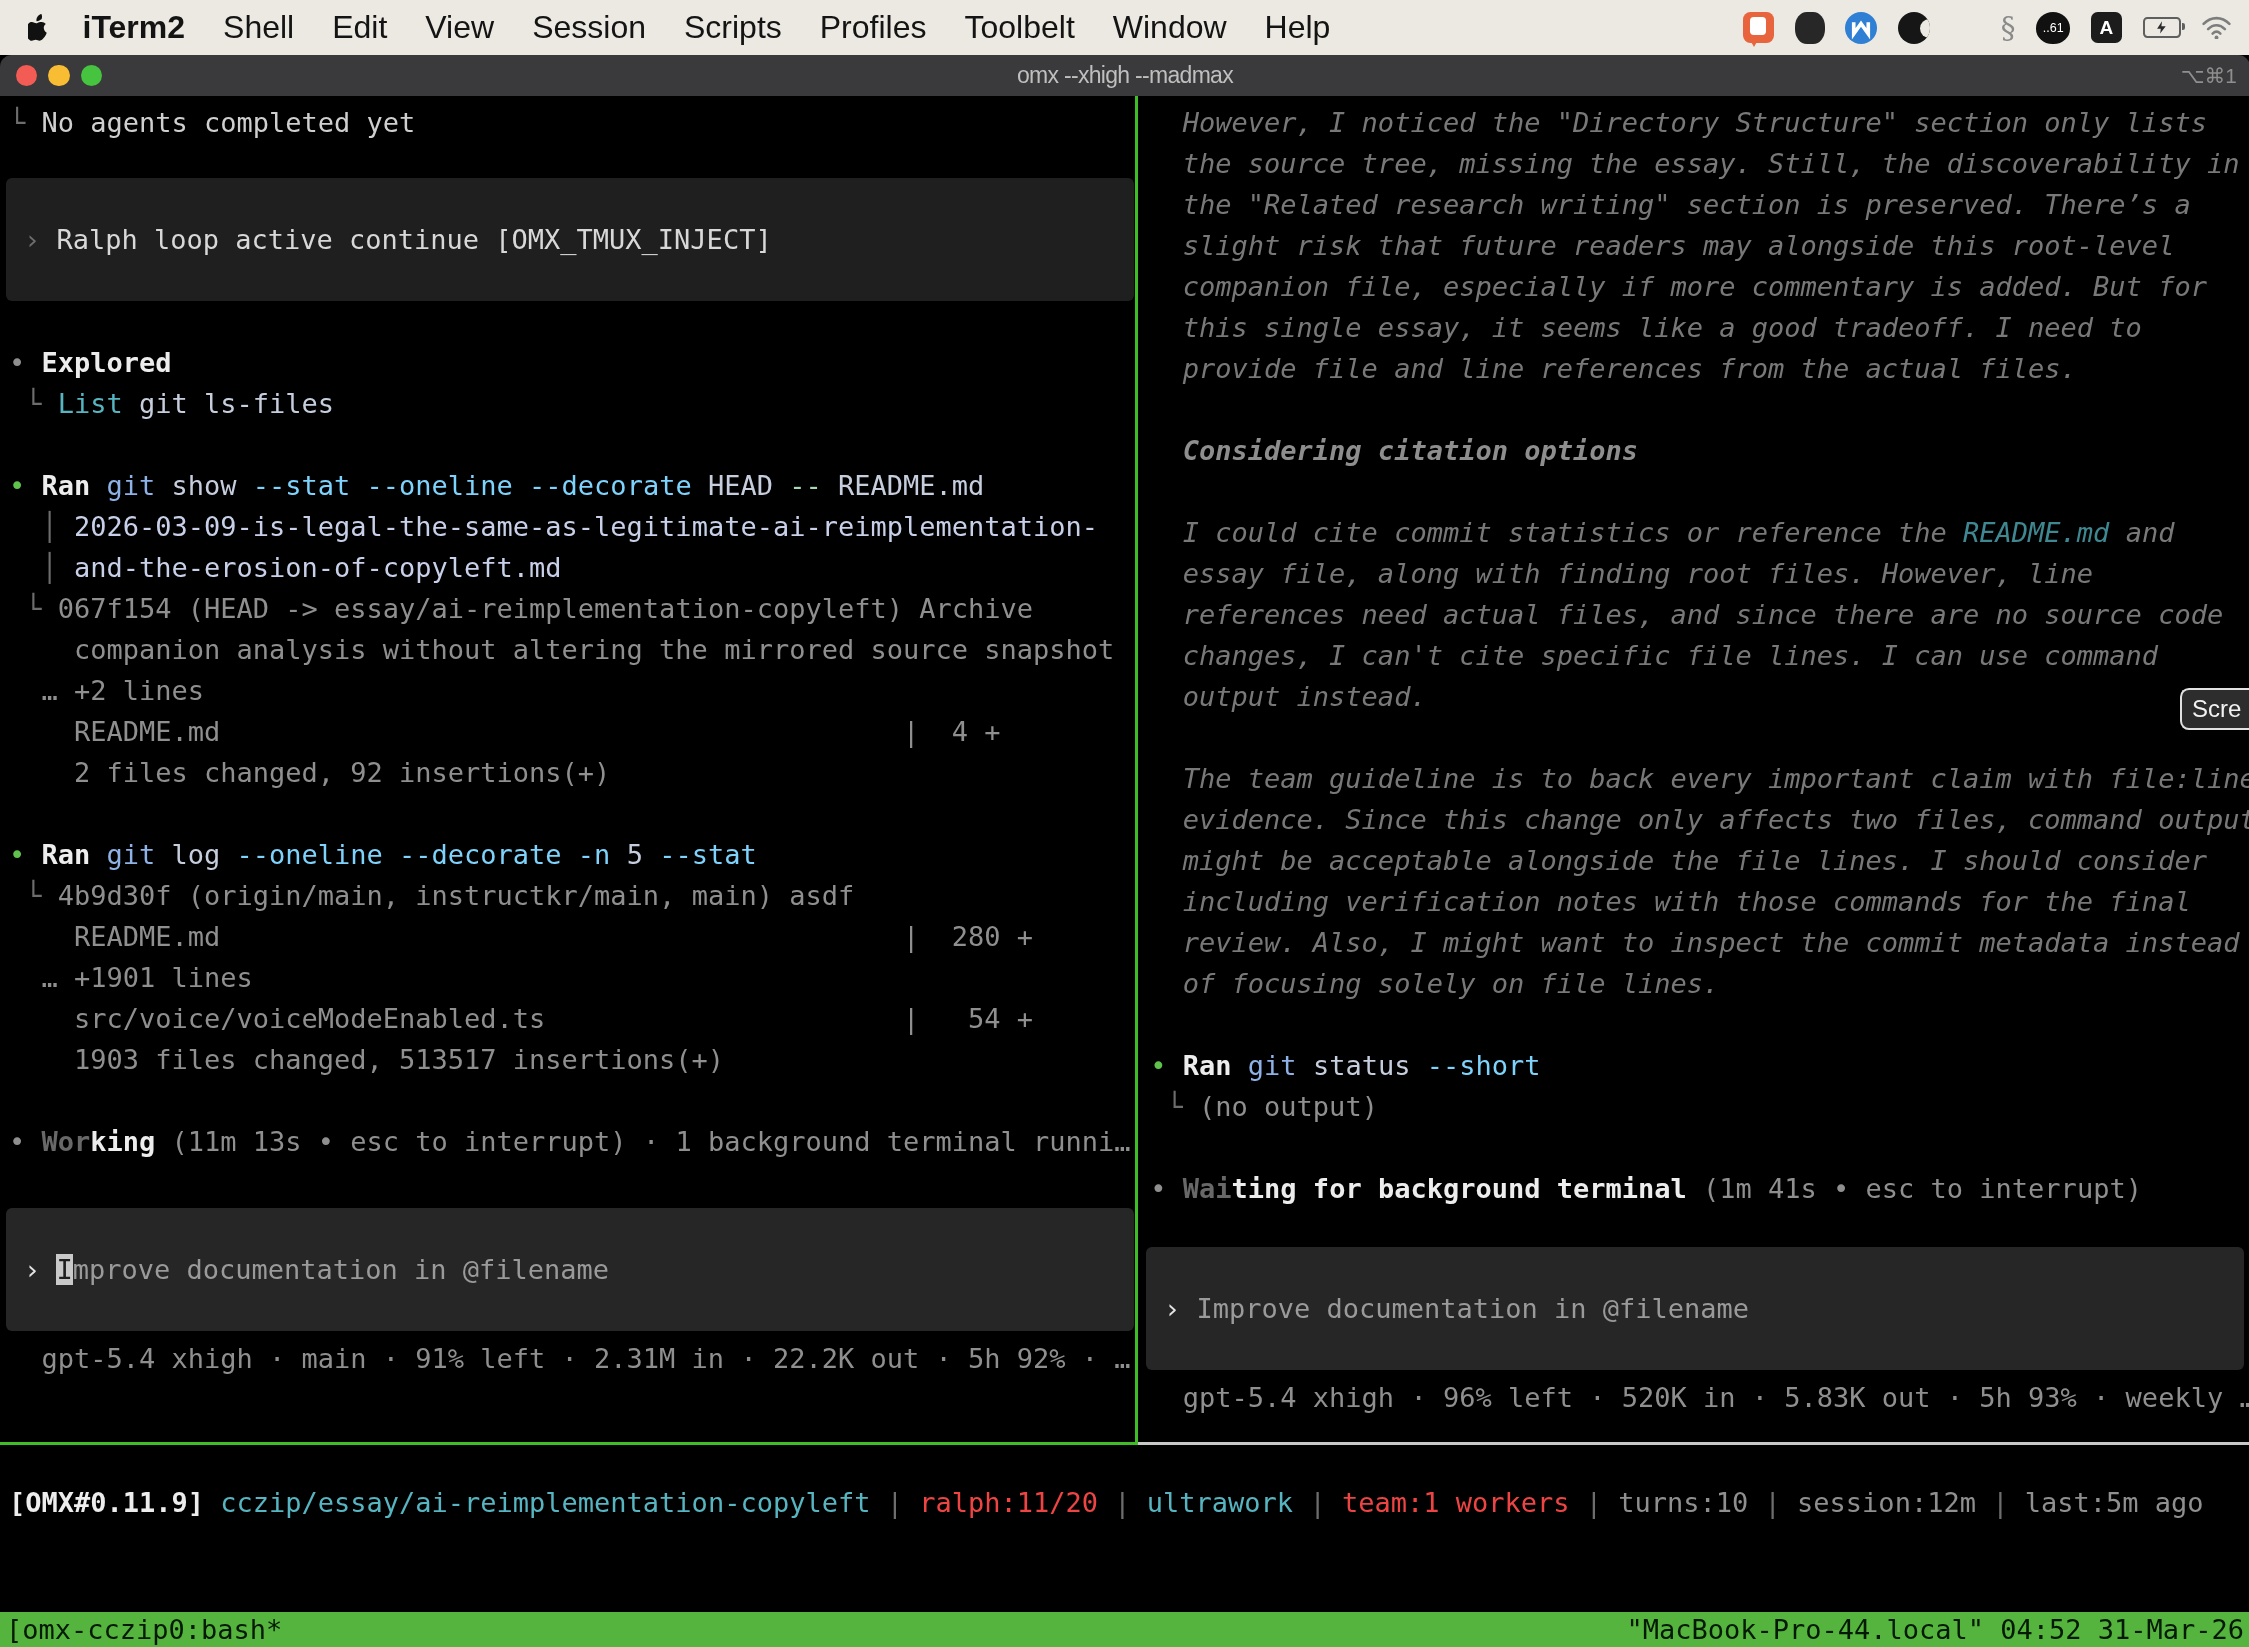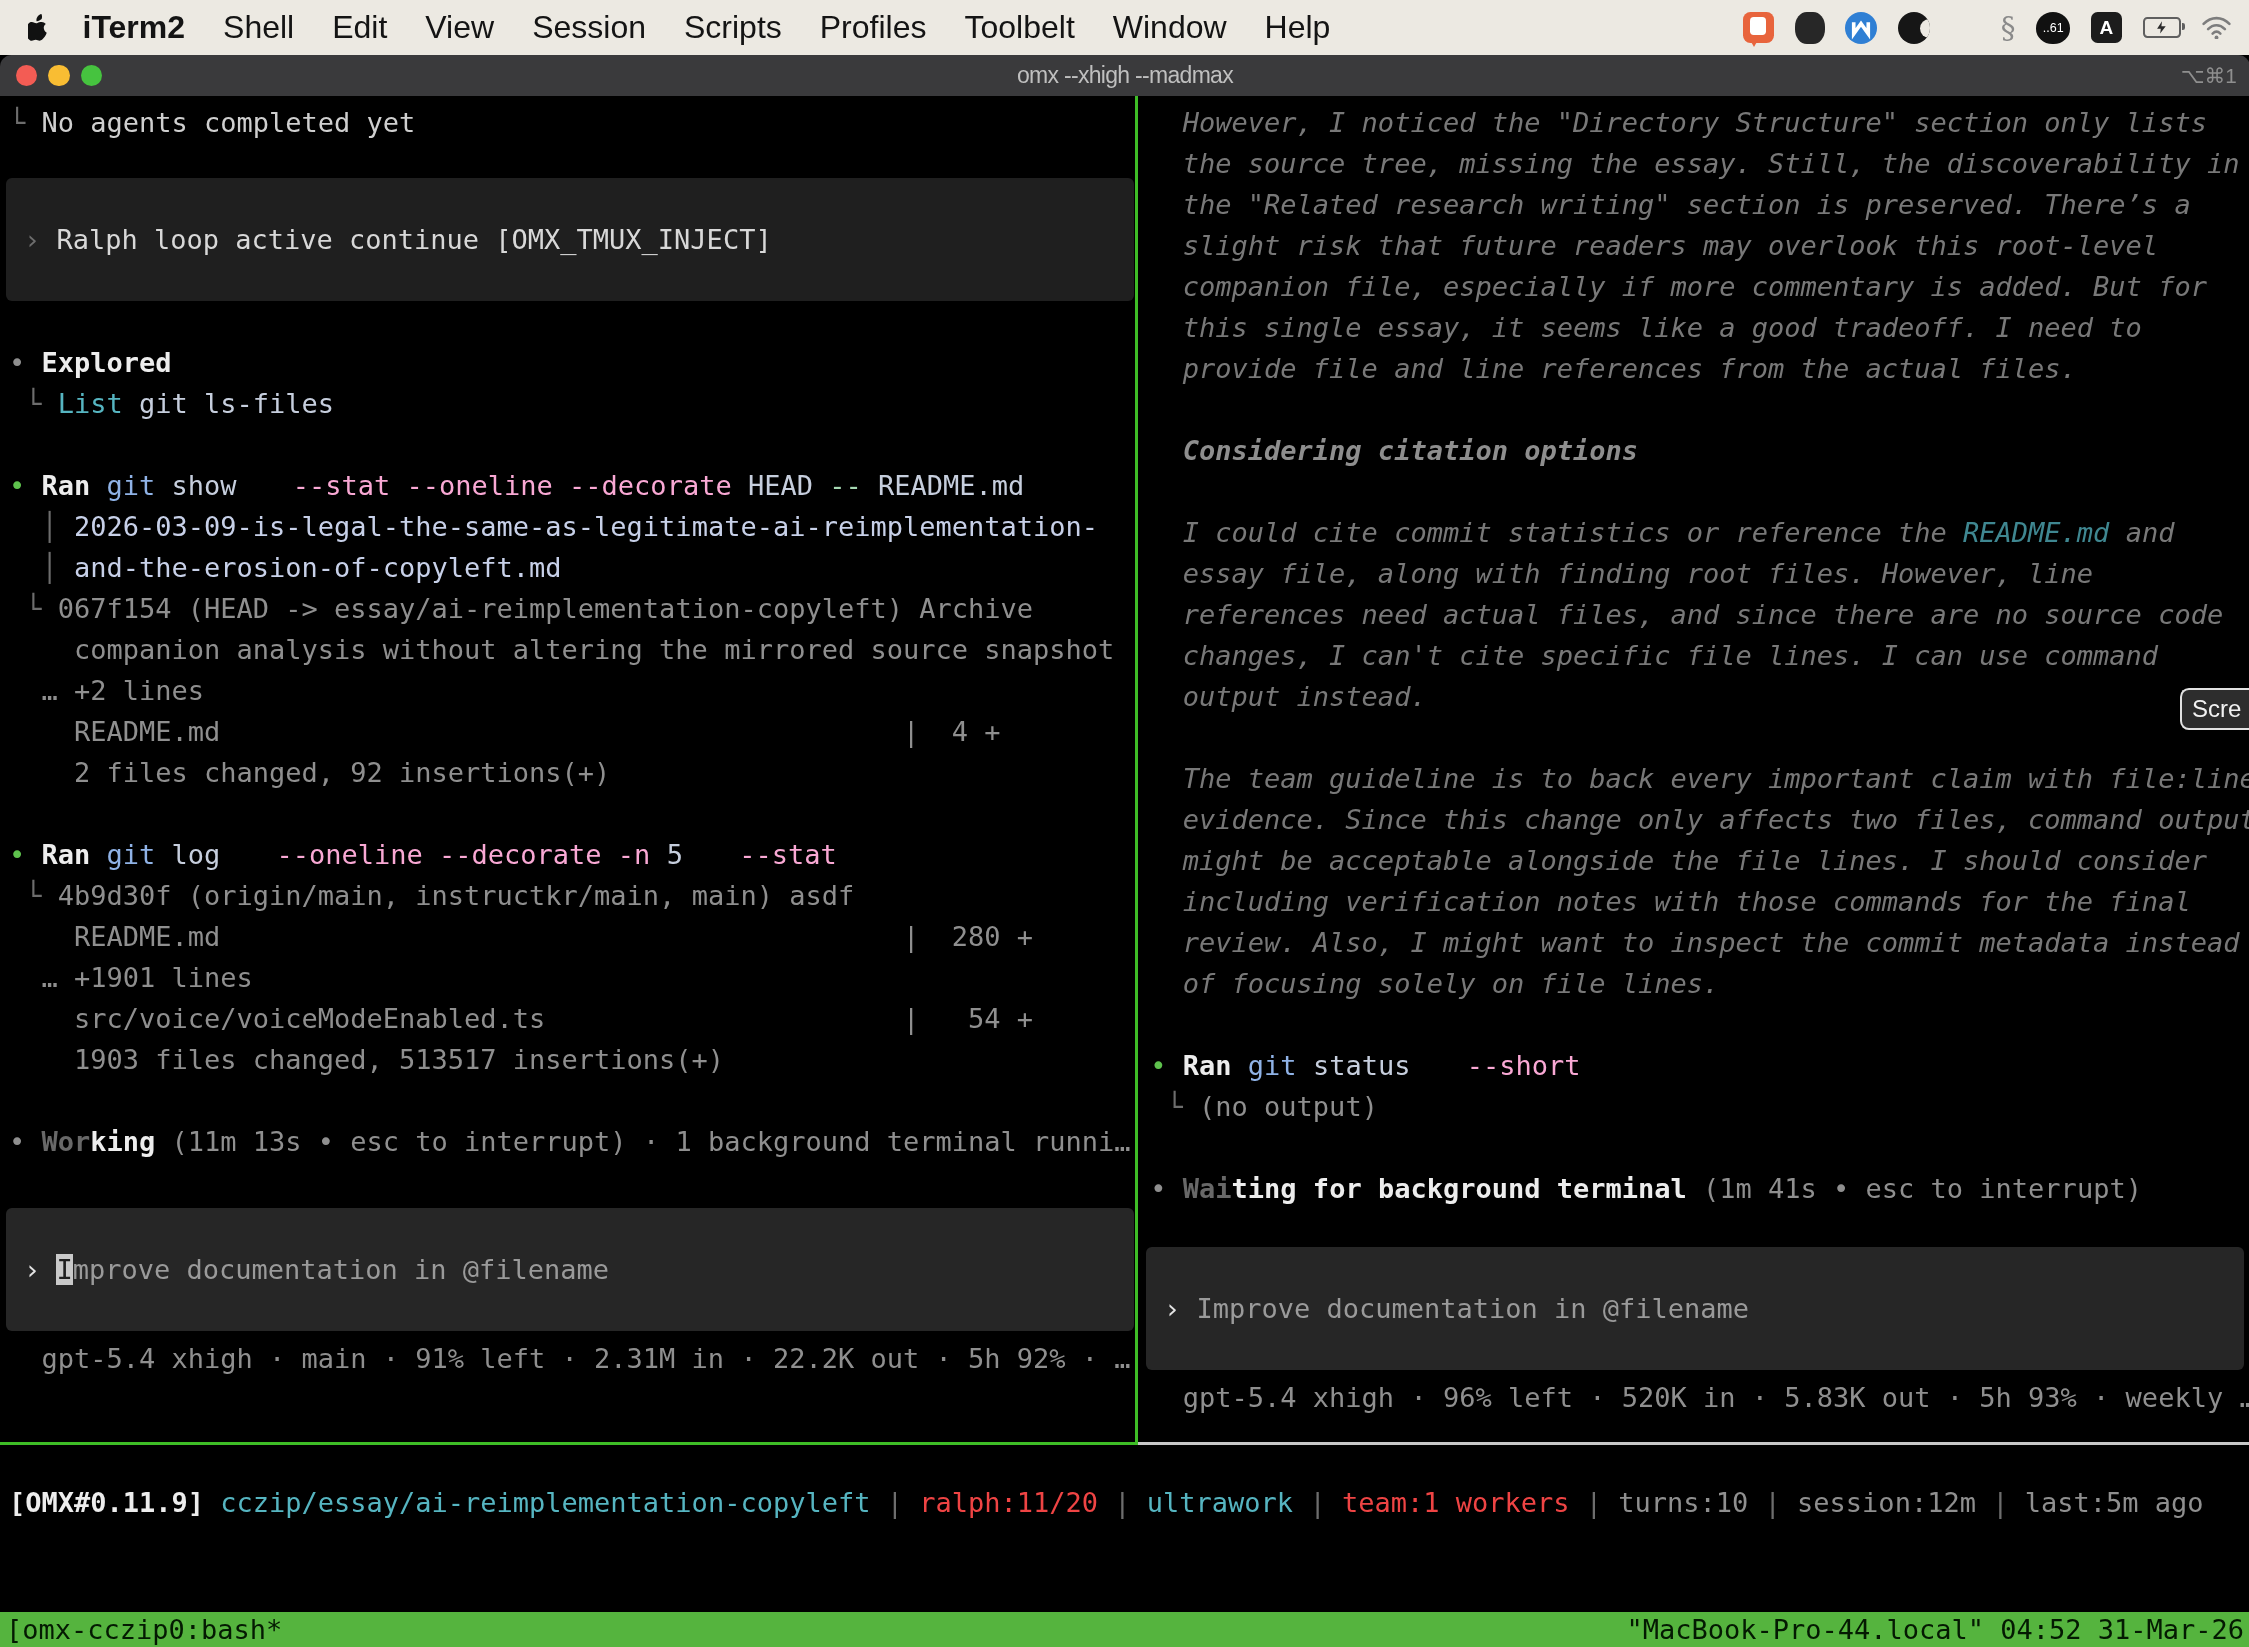--- a/index.html
+++ b/index.html
@@ -57,21 +57,21 @@
 
   
   .s-dim{color:#6d6d6d;}
   .s-lt{color:#cfcfcf;}
   .s-lt2{color:#d8d8d8;}
   .s-gray{color:#8f8f8f;}
   .s-bw{color:#ededed;font-weight:bold;}
   .s-dimb{color:#686868;font-weight:bold;}
   .s-cyan{color:#56b5c1;}
   .s-blue{color:#8fb2e6;}
-  .s-pink{color:#f9a8d4;margin-left:40px;}
+  .s-pink{color:#7dd3fc;}
   .s-code{color:#c6cedd;}
   .s-lav{color:#c7d0e8;}
   .s-grn{color:#5ec24d;}
   .s-grnlt{color:#a6d8b2;}
   .s-grn2{color:#ef4444;}
   .s-it{color:#787878;font-style:italic;}
   .s-bit{color:#8e8e8e;font-style:italic;font-weight:bold;}
   .s-teal{color:#3f8791;font-style:italic;}
   .s-prompt{color:#e4e4e4;}
   .s-val{color:#9a9a9a;}
@@ -201,21 +201,21 @@
         <div class="row"><span class="s-prompt">› </span><span class="cursor">I</span><span class="s-val">mprove documentation in @filename</span></div>
       </div>
       <div class="gap" style="height: 7.4px;"></div>
       <div class="row"><span class="s-gray">  gpt-5.4 xhigh · main · 91% left · 2.31M in · 22.2K out · 5h 92% · …</span></div>
     </div>
   <div class="divider"></div>
   <div class="pane pane-right">
       <div class="row"><span class="s-it">  However, I noticed the "Directory Structure" section only lists</span></div>
       <div class="row"><span class="s-it">  the source tree, missing the essay. Still, the discoverability in</span></div>
       <div class="row"><span class="s-it">  the "Related research writing" section is preserved. There’s a</span></div>
-      <div class="row"><span class="s-it">  slight risk that future readers may overlook this root-level</span></div>
+      <div class="row"><span class="s-it">  slight risk that future readers may alongside this root-level</span></div>
       <div class="row"><span class="s-it">  companion file, especially if more commentary is added. But for</span></div>
       <div class="row"><span class="s-it">  this single essay, it seems like a good tradeoff. I need to</span></div>
       <div class="row"><span class="s-it">  provide file and line references from the actual files.</span></div>
       <div class="row"></div>
       <div class="row"><span class="s-bit">  Considering citation options</span></div>
       <div class="row"></div>
       <div class="row"><span class="s-it">  I could cite commit statistics or reference the </span><span class="s-teal">README.md</span><span class="s-it"> and</span></div>
       <div class="row"><span class="s-it">  essay file, along with finding root files. However, line</span></div>
       <div class="row"><span class="s-it">  references need actual files, and since there are no source code</span></div>
       <div class="row"><span class="s-it">  changes, I can't cite specific file lines. I can use command</span></div>

